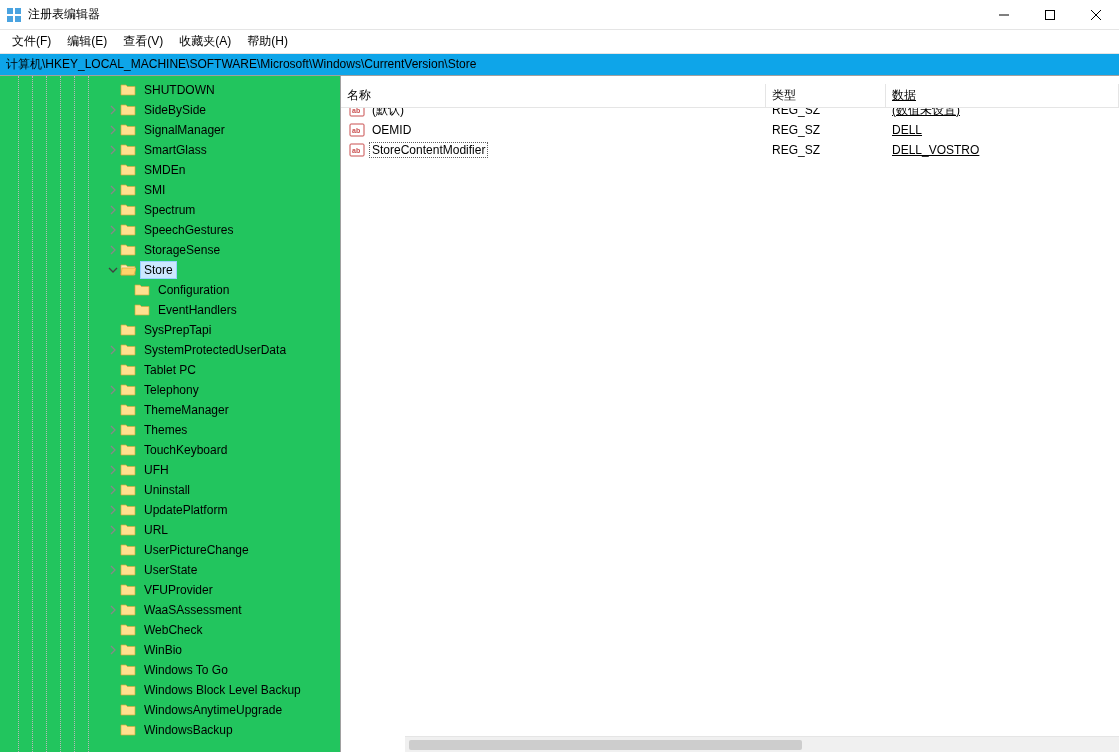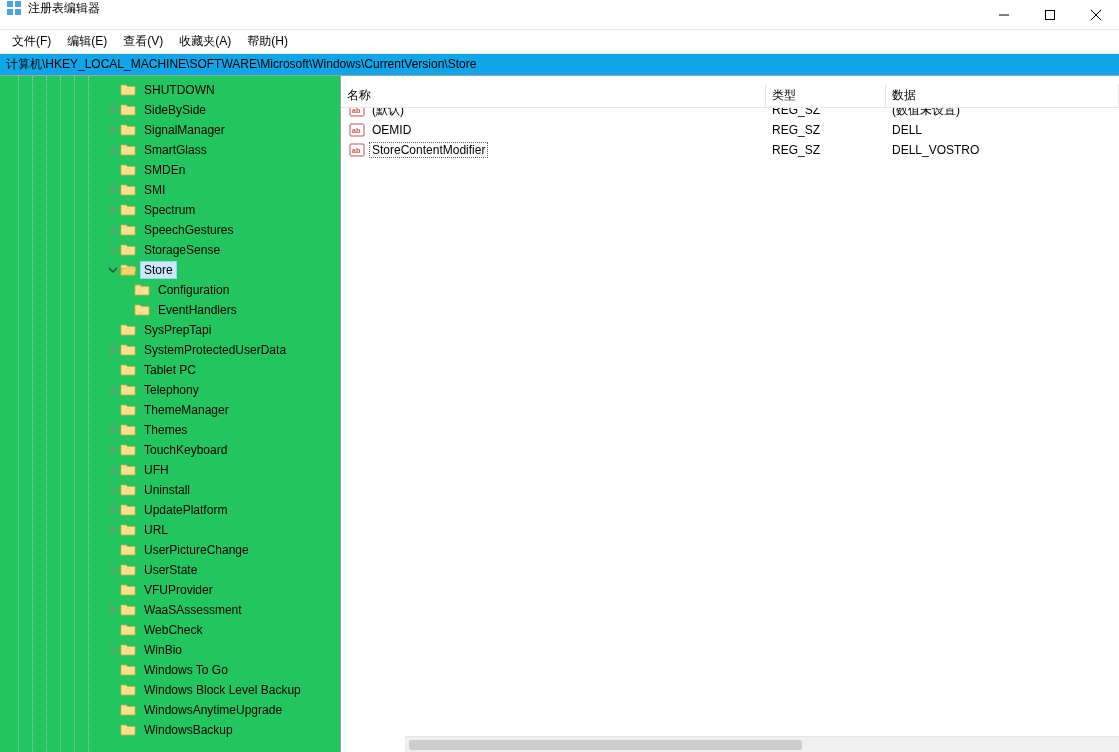--- a/index.html
+++ b/index.html
@@ -9,20 +9,21 @@
     font-size: 12px;
     color: #000;
     background: #ffffff;
     overflow: hidden;
   }
 
   
   .titlebar {
     height: 30px;
     display: flex;
+    align-items: center;
     border-bottom: 1px solid #e5e5e5;
     background: #ffffff;
     padding-left: 6px;
   }
   .titlebar .app-icon {
     width: 16px; height: 16px;
     margin-right: 6px;
     display:flex; align-items:center; justify-content:center;
   }
   .titlebar .title-text { flex:0 0 auto; font-size:12px; }
@@ -122,21 +123,21 @@
     height: 24px;
     align-items:center;
     border-bottom: 1px solid #e5e5e5;
     background:#ffffff;
     position:sticky;
     top:8px;
   }
   .col { padding-left: 6px; }
   .col-name { width: 425px; }
   .col-type { width: 120px; }
-  .col-data { flex:1; }
+  .col-data { flex:1;text-decoration:underline; }
   .list-header .col {
     border-right: 1px solid #e5e5e5;
     height:100%;
     display:flex; align-items:center;
     color:#000;
   }
 
   .list-row {
     display:flex;
     height: 20px;

